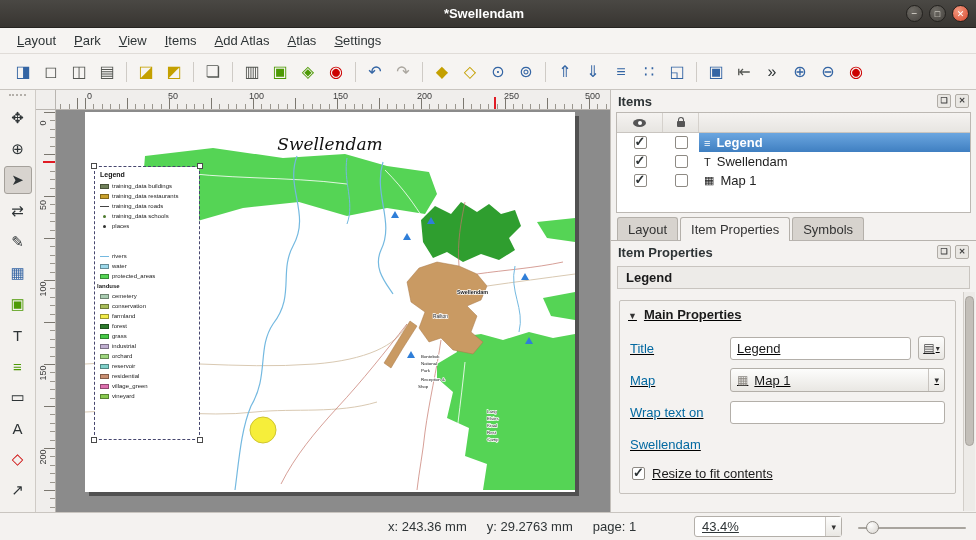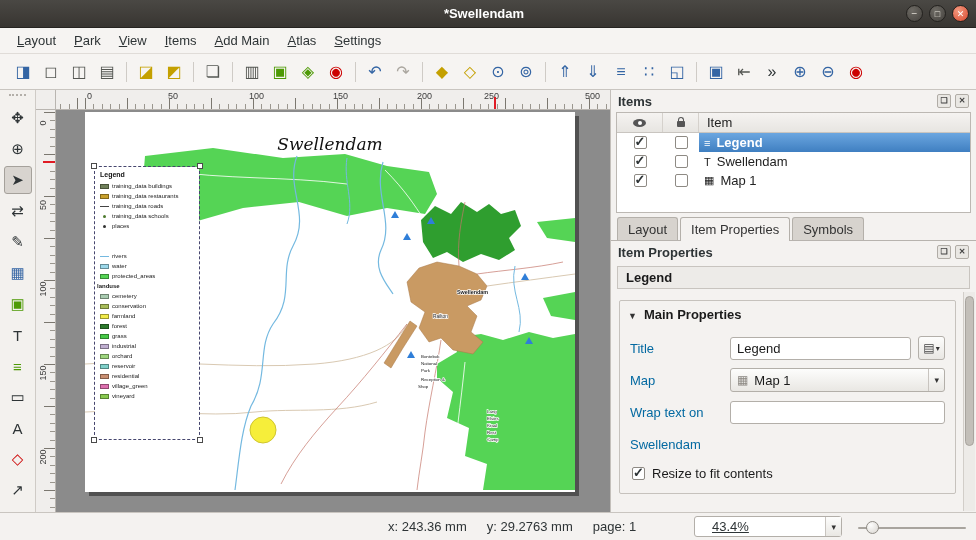--- a/index.html
+++ b/index.html
@@ -54,21 +54,21 @@
                border-bottom:1px solid #b9b5b0; z-index:2; overflow:hidden; }
   .ruler-top::before { content:""; position:absolute; left:0; right:0; bottom:0; height:5px;
      background:repeating-linear-gradient(90deg,#9a968e 0 1px,transparent 1px 8.4px);
      background-position-x:29px; }
   .ruler-top::after { content:""; position:absolute; left:0; right:0; bottom:0; height:11px;
      background:repeating-linear-gradient(90deg,#7b776f 0 1px,transparent 1px 42px);
      background-position-x:29px; }
   .ruler-top span { position:absolute; top:1px; font-size:9px; color:#3c3c3c; }
   .ruler-top span:nth-of-type(1){left:31px} .ruler-top span:nth-of-type(2){left:112px}
   .ruler-top span:nth-of-type(3){left:193px} .ruler-top span:nth-of-type(4){left:277px}
-  .ruler-top span:nth-of-type(5){left:361px} .ruler-top span:nth-of-type(6){left:428px}
+  .ruler-top span:nth-of-type(5){left:361px} .ruler-top span:nth-of-type(6){left:448px}
   .ruler-top span:nth-of-type(7){left:529px}
   .cursor-x { position:absolute; left:438px; bottom:0; width:2px; height:12px; background:#e01b24; z-index:4; }
   .ruler-left { position:absolute; left:0; top:20px; bottom:0; width:20px; background:#f0eeec;
                 border-right:1px solid #b9b5b0; z-index:2; overflow:hidden; }
   .ruler-left::before { content:""; position:absolute; top:0; bottom:0; right:0; width:5px;
      background:repeating-linear-gradient(180deg,#9a968e 0 1px,transparent 1px 8.4px);
      background-position-y:2px; }
   .ruler-left::after { content:""; position:absolute; top:0; bottom:0; right:0; width:11px;
      background:repeating-linear-gradient(180deg,#7b776f 0 1px,transparent 1px 42px);
      background-position-y:2px; }
@@ -139,21 +139,21 @@
          border:1px solid #b4b0aa; border-bottom:none; border-radius:3px 3px 0 0; margin-right:2px; }
   .tab.active { background:#f4f2f0; position:relative; top:1px; padding-bottom:4px; }
 
   .item-header { margin:3px 6px; padding:3px 8px; border:1px solid #c8c4bf; background:#edebe8;
                  font-weight:bold; font-size:13px; color:#1a1a1a; flex:none; }
   .props-scroll { flex:1; position:relative; overflow:hidden; }
   .vscroll { position:absolute; right:1px; top:0; bottom:1px; width:12px; background:#edebe8;
              border-left:1px solid #d2cec9; }
   .vscroll .thumb { position:absolute; left:1px; right:1px; top:4px; height:150px;
                     background:#c3bfb9; border:1px solid #a8a49e; border-radius:6px; }
-  .groupbox { margin:8px 20px 8px 8px; border:1px solid #c6c2bd; border-radius:2px; }
+  .groupbox { margin:8px 20px 8px 8px; border:1px solid #c6c2bd; border-radius:2px;text-decoration:underline; }
   .group-header { display:flex; align-items:center; gap:7px; padding:6px 8px; font-weight:bold;
                   font-size:13px; color:#1a1a1a; }
   .tri::before { content:"▼"; font-size:9px; color:#333; }
   .prop-row { display:flex; align-items:center; margin:8px 10px; height:24px; }
   .prop-label { width:100px; font-size:13px; color:#0369a1; flex:none; }
   .text-input { flex:1; height:23px; border:1px solid #b3afa9; border-radius:3px; padding:0 6px;
                 font-size:13px; background:#fff; font-family:"Liberation Sans", sans-serif; color:#1a1a1a; min-width:0; }
   .dd-btn { width:27px; height:24px; margin-left:7px; border:1px solid #b3afa9; border-radius:3px;
             background:linear-gradient(#fdfdfc,#e9e7e3); display:flex; align-items:center;
             justify-content:center; gap:1px; flex:none; }
@@ -169,21 +169,21 @@
   .cicon.map::before { content:"▦"; color:#8a8680; }
   .cicon.arr::before { content:"≡"; color:#b58900; font-weight:bold; }
   .check-row { display:flex; align-items:center; gap:7px; margin:10px 10px 12px 12px; font-size:13px; color:#1a1a1a; }
 
   
   .statusbar { height:28px; flex:none; background:#f4f2f0; border-top:1px solid #c9c5c0;
                position:relative; font-size:13px; color:#2e3436; }
   .sb-coords { position:absolute; left:388px; top:6px; display:flex; gap:20px; }
   .zoom-combo { position:absolute; left:694px; top:3px; width:148px; height:21px; background:#fff;
                 border:1px solid #b3afa9; border-radius:3px; display:flex; align-items:center; }
-  .zoom-combo .zval { padding-left:17px; flex:1;text-decoration:underline; }
+  .zoom-combo .zval { padding-left:7px; flex:1;text-decoration:underline; }
   .zoom-combo .arrow { align-self:stretch; display:flex; align-items:center; padding:0 5px;
                        border-left:1px solid #c8c4bf; background:linear-gradient(#fdfdfc,#e9e7e3); }
   .zoom-combo .arrow::before { content:"▾"; font-size:9px; color:#333; }
   .slider { position:absolute; left:858px; top:8px; width:108px; height:14px; }
   .slider .track { position:absolute; left:0; right:0; top:6px; height:2px; background:#a8a49e; border-radius:1px; }
   .slider .handle { position:absolute; left:8px; top:0px; width:13px; height:13px; border-radius:50%;
                     background:radial-gradient(circle at 35% 30%, #fdfdfc, #d9d5d0); border:1px solid #908c86; }
 </style>
 </head>
 <body>
@@ -197,21 +197,21 @@
       <div class="winbtn max"></div>
       <div class="winbtn close"></div>
     </div>
   </div>
 
   <nav class="menubar">
     <div class="menu-item">Layout</div>
       <div class="menu-item">Park</div>
       <div class="menu-item">View</div>
       <div class="menu-item">Items</div>
-      <div class="menu-item">Add Main</div>
+      <div class="menu-item">Add Atlas</div>
       <div class="menu-item">Atlas</div>
       <div class="menu-item">Settings</div>
   </nav>
 
   <div class="toolbar">
     <div class="tbtn btn">
         <span class="tglyph" style="color: rgb(52, 101, 164);">◨</span>
       </div>
       <div class="tbtn btn">
         <span class="tglyph" style="color: rgb(85, 87, 83);">◻</span>
@@ -517,21 +517,20 @@
       </div>
 
       <div class="items-tree">
         <div class="tree-head">
           <div class="th c1">
               <span class="eye-icon"></span>
             </div>
           <div class="th c2">
               <span class="lock-icon"></span>
             </div>
-          <div class="th c3">Item</div>
         </div>
         <div class="trow selected">
           <div class="td c1">
               <span class="checkbox checked"></span>
             </div>
           <div class="td c2">
               <span class="checkbox"></span>
             </div>
           <div class="td c3">
               <span class="row-icon">≡</span>

